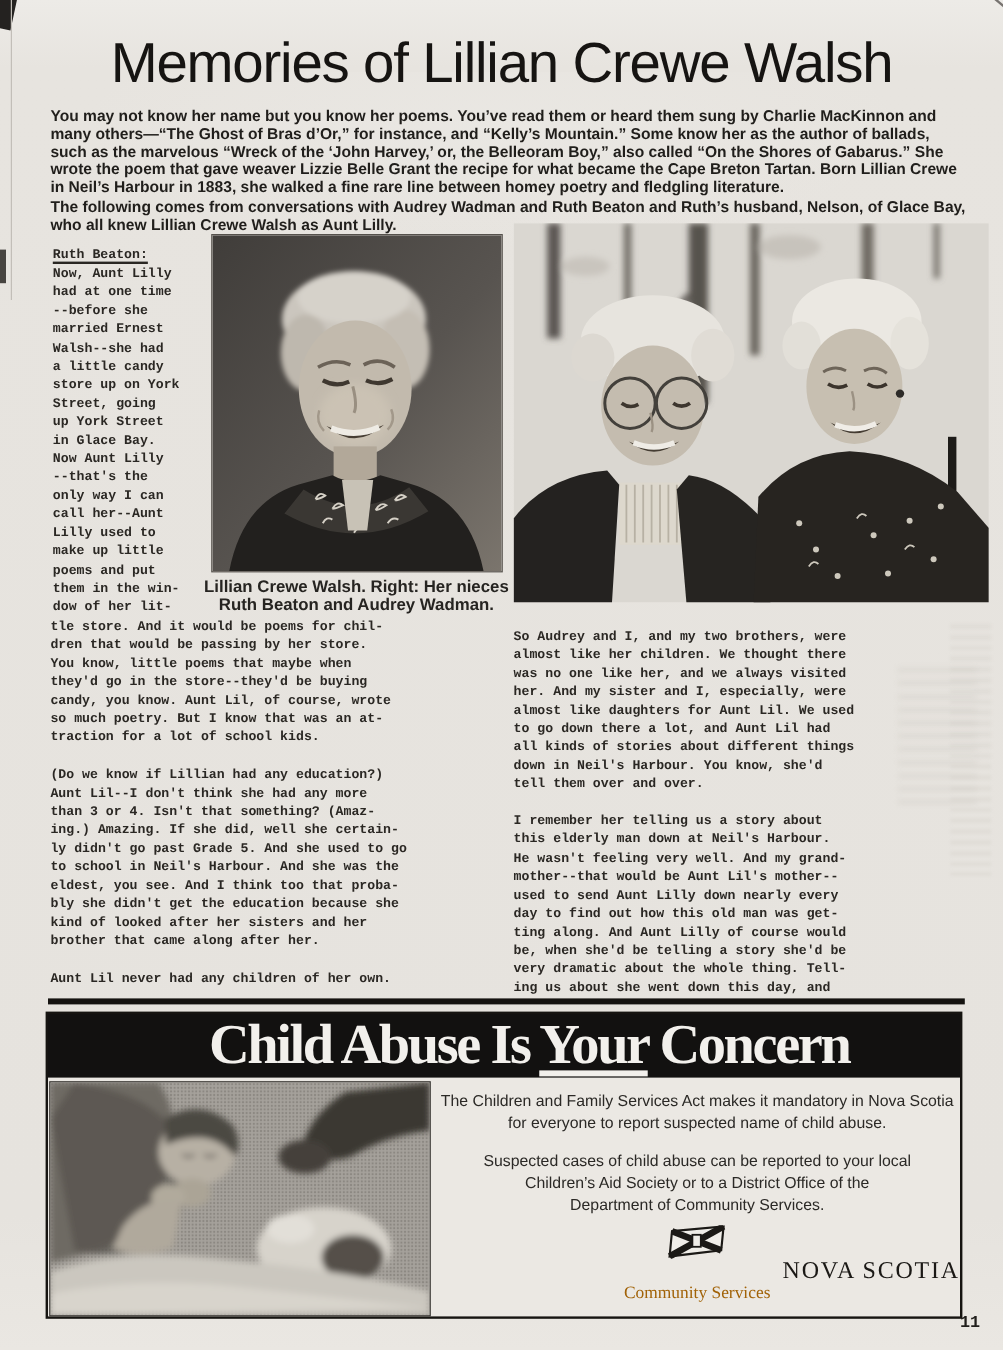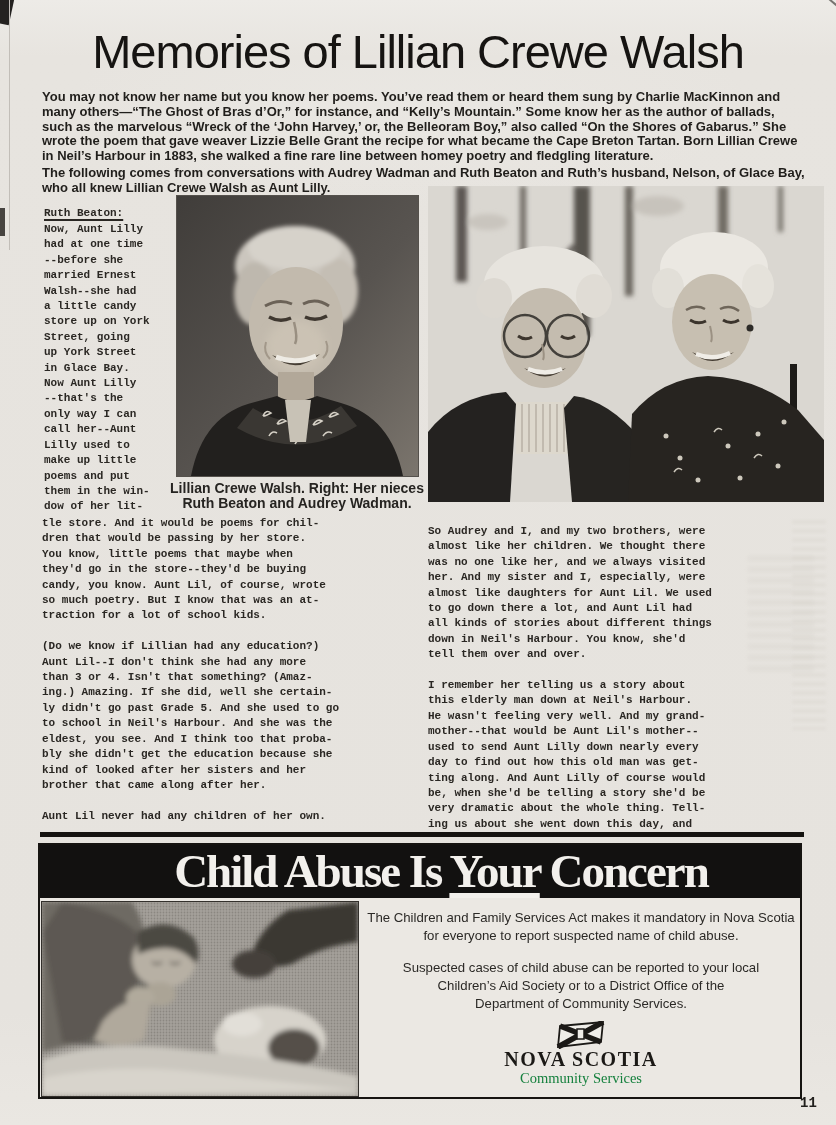--- a/index.html
+++ b/index.html
@@ -48,25 +48,25 @@
   .ad-photo{position:absolute;left:2px;top:57px;outline:1px solid #33302c;}
   .ad-body{
     position:absolute;left:322px;width:438px;text-align:center;
     font-size:13.2px;line-height:18px;white-space:pre-line;color:#2b2926;font-weight:400;
   }
   .ad-body1{top:64px;}
   .ad-body2{top:114px;}
   .ns-logo{position:absolute;left:322px;top:176px;width:438px;text-align:center;}
   .ns-flag{display:block;margin:0 auto 0 auto;}
   .ns-name{
-    font-family:"Liberation Serif",serif;font-weight:700;font-size:20px;
-    letter-spacing:1.5px;color:#1b1916;line-height:20px;
+    font-family:"Liberation Serif",serif;font-weight:400;font-size:20px;
+    letter-spacing:1.5px;color:#1b1916;line-height:20px;text-align:right;
   }
   .ns-dept{
-    font-family:"Liberation Serif",serif;font-size:14.5px;color:#15803d;line-height:18px;
+    font-family:"Liberation Serif",serif;font-size:14.5px;color:#a16207;line-height:18px;
   }
   .page-num{
     left:800px;top:1095px;font-family:"Liberation Mono","DejaVu Sans Mono",monospace;
     font-weight:700;font-size:14px;color:#211f1c;
   }
   
   .corner-tl{left:-4px;top:-6px;width:16px;height:30px;background:#242220;transform:rotate(12deg);}
   .edge-mark{left:0;top:208px;width:5px;height:28px;background:#2a2825;opacity:.85;}
   .paper-edge{left:9px;top:0;width:1px;height:250px;background:#c2beb8;}
   .corner-tr{left:818px;top:-2px;width:22px;height:2px;background:#777370;transform:rotate(40deg);}

